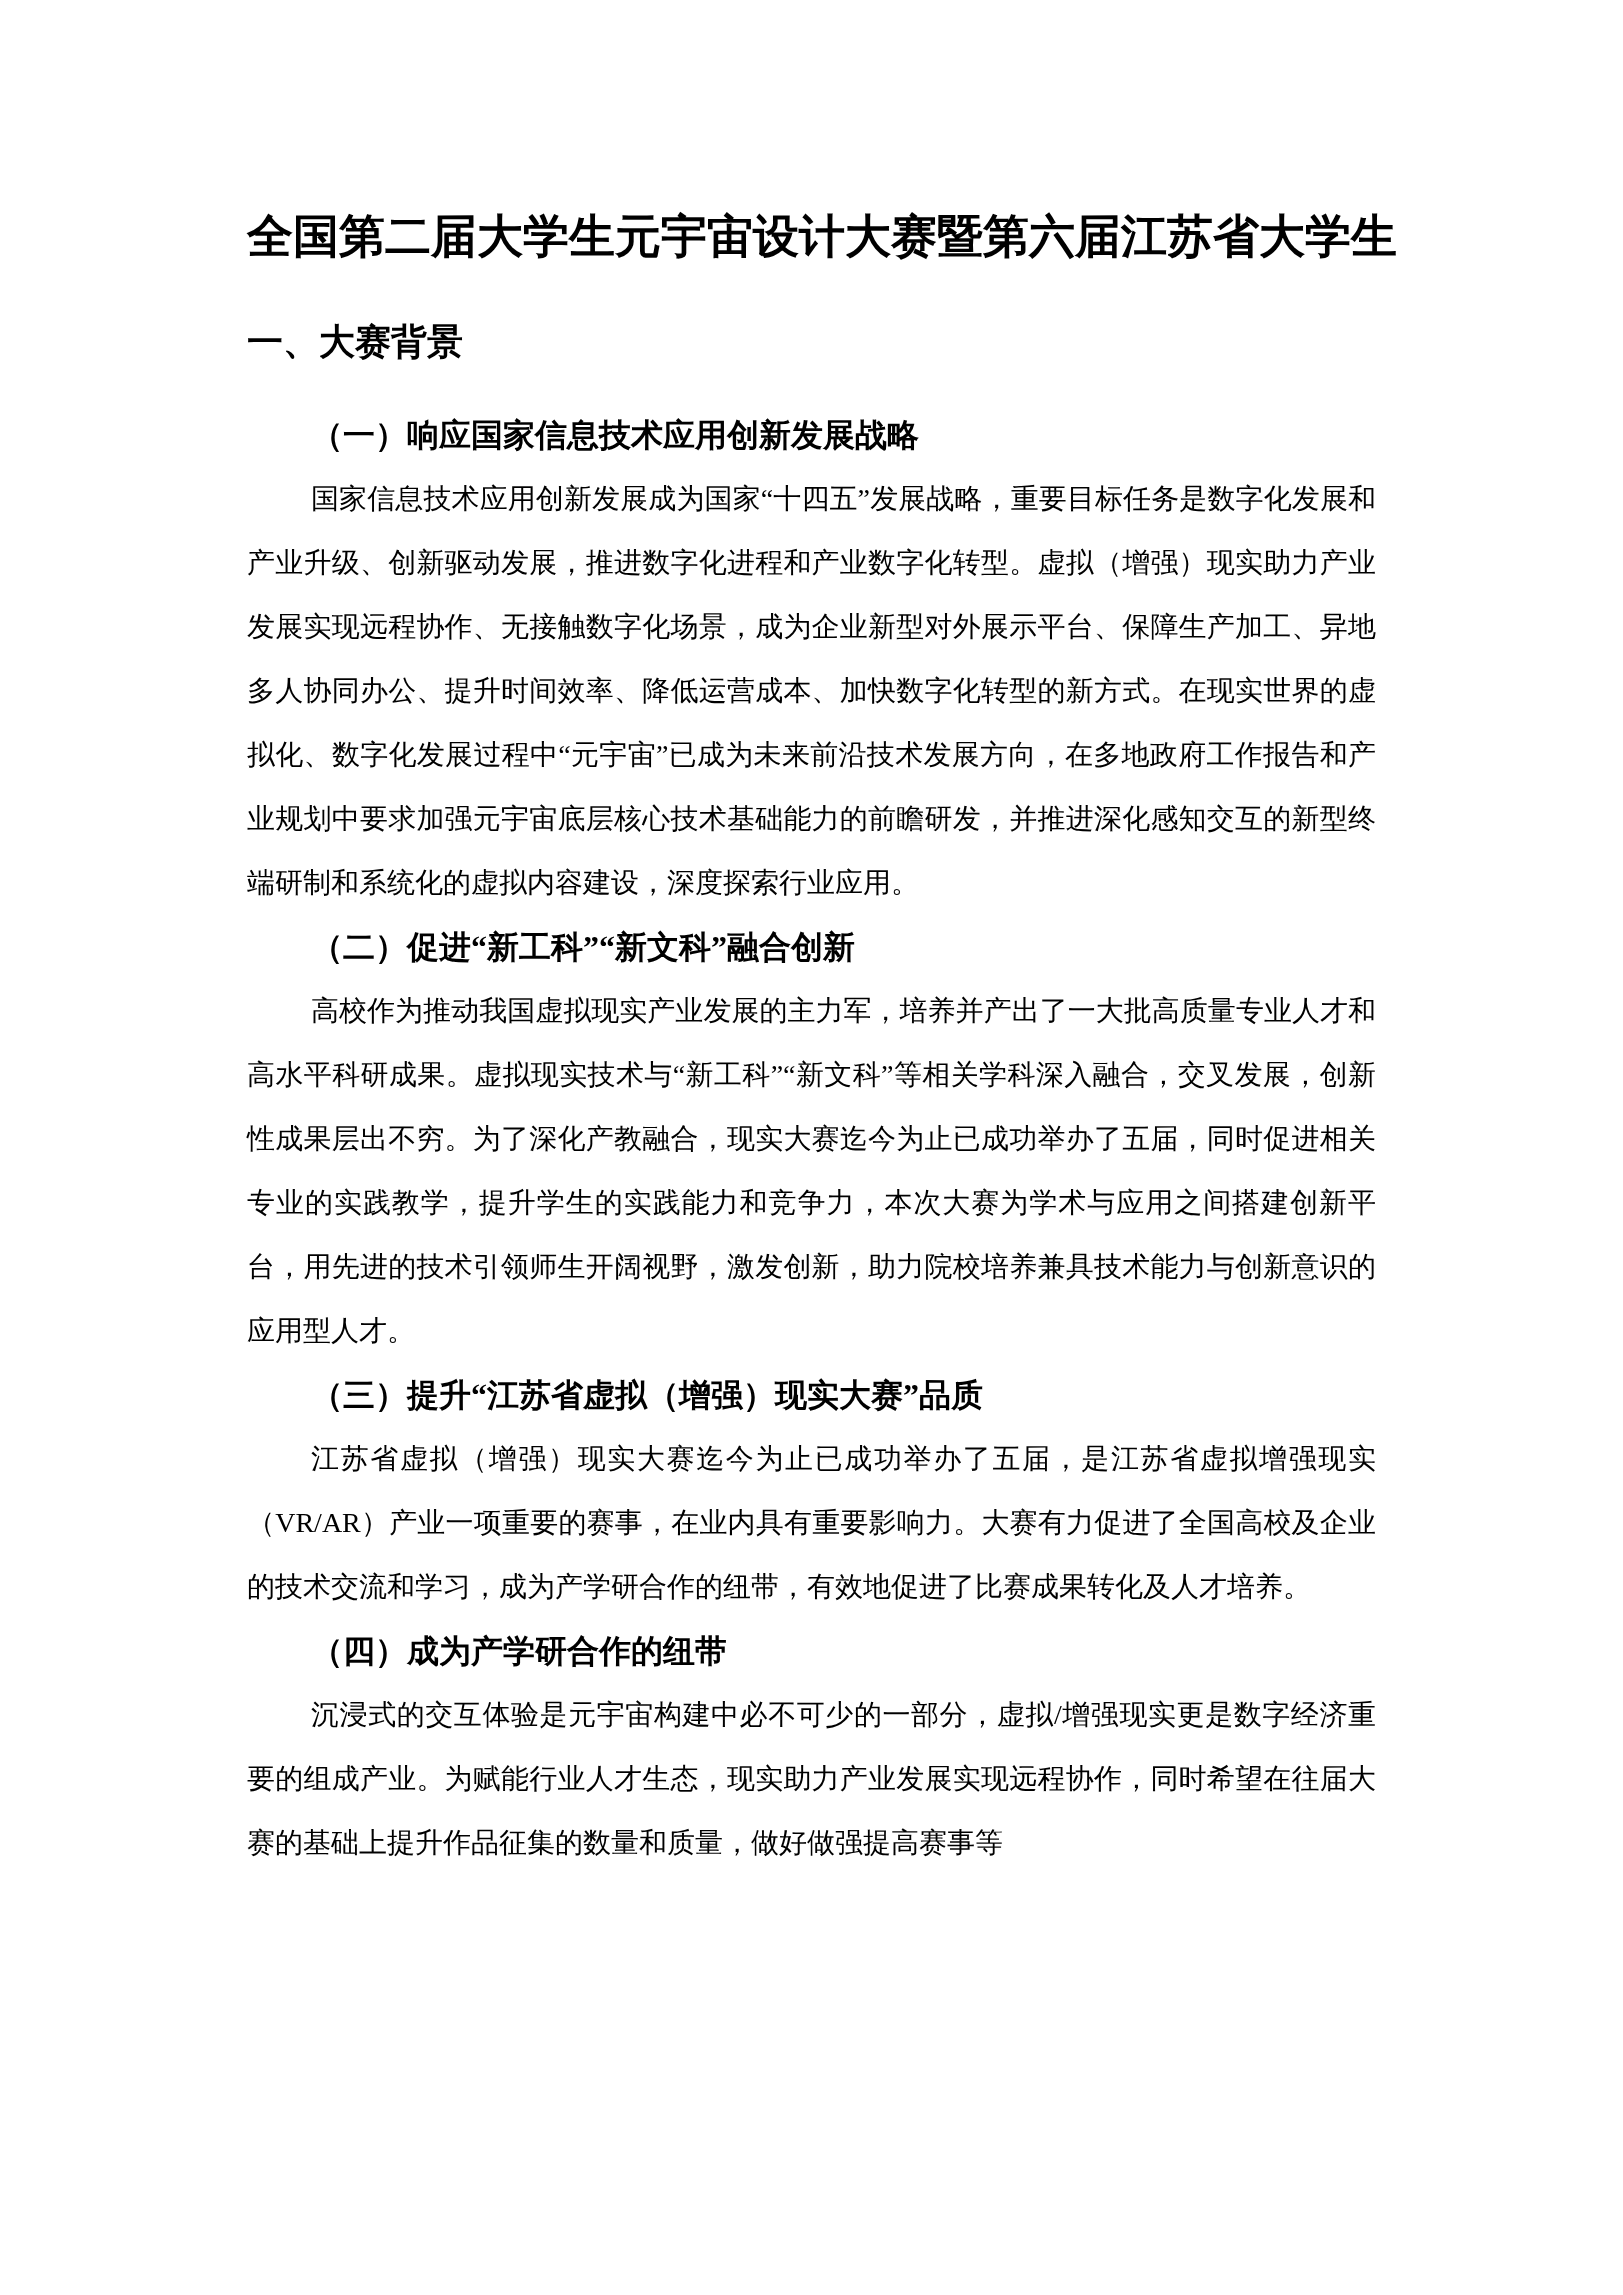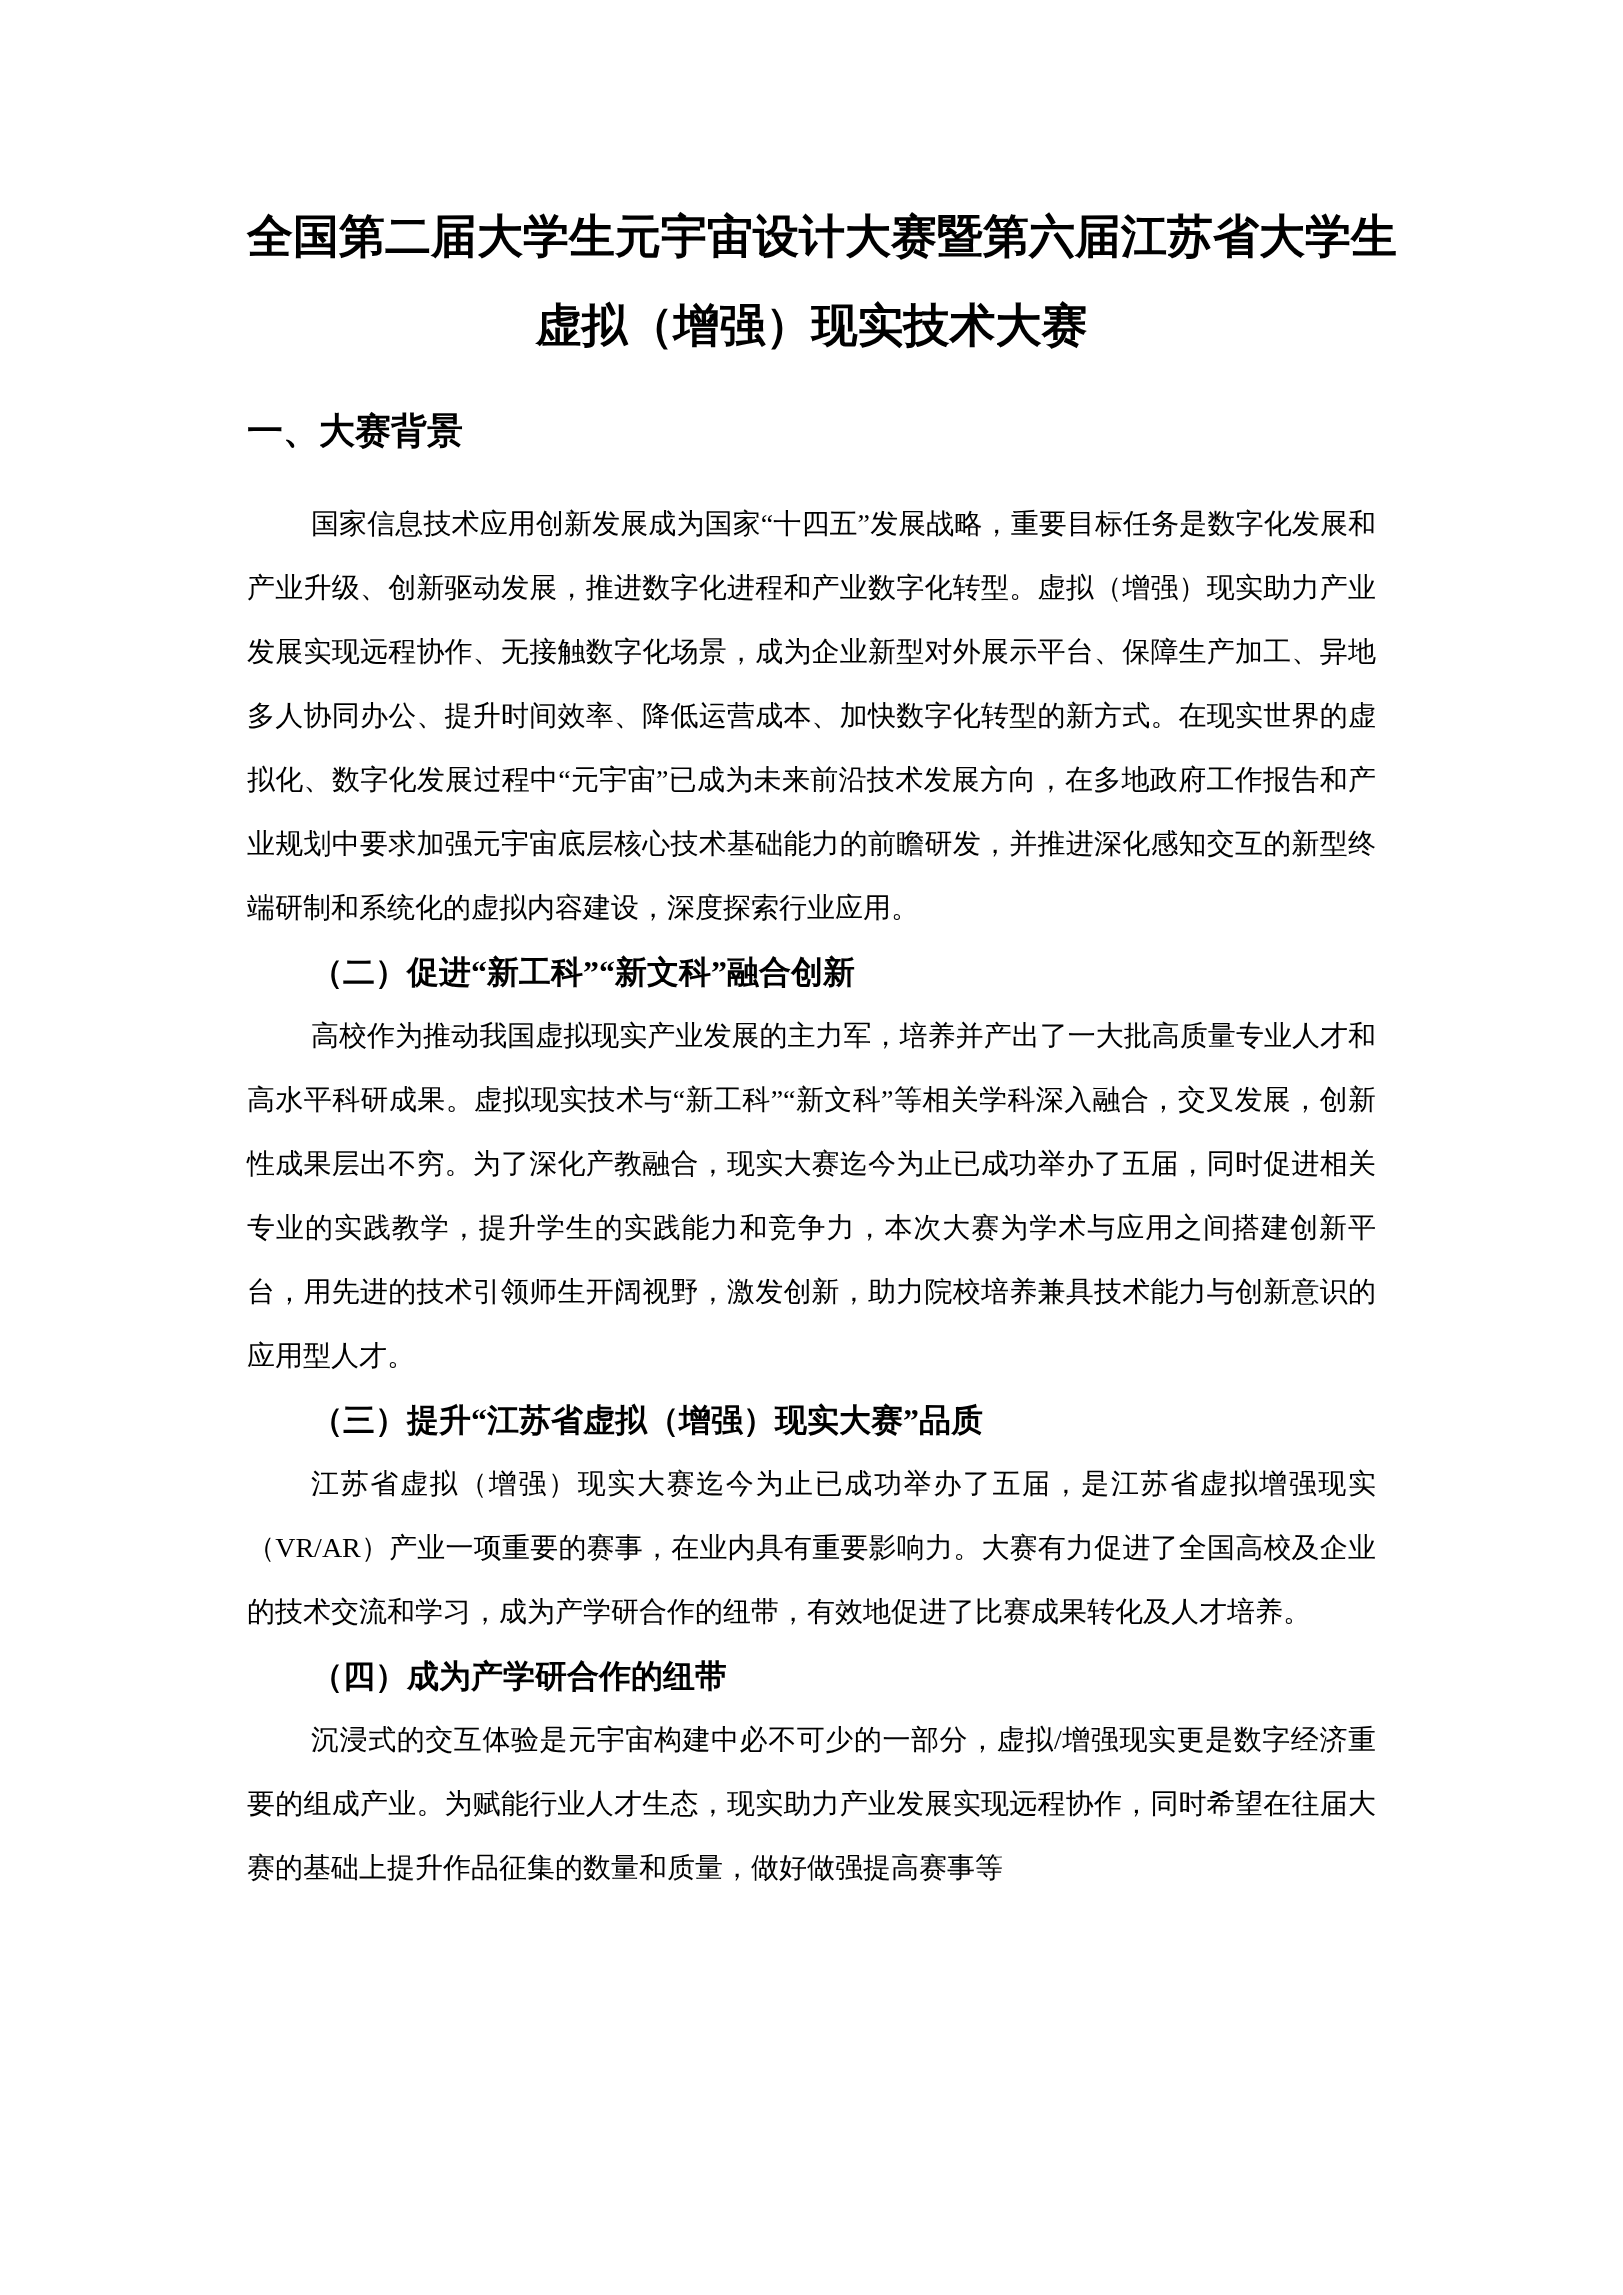--- a/index.html
+++ b/index.html
@@ -50,25 +50,25 @@
     text-indent: 64px;
   }
 </style>
 </head>
 <body>
 
 <div class="page">
 
   <div class="doc-title">
     <div class="title-line">全国第二届大学生元宇宙设计大赛暨第六届江苏省大学生</div>
-    <div class="title-line">虚拟（增强）现实技术大赛</div>
   </div>
 
   <div class="section-heading">一、大赛背景</div>
 
+  <div class="subsection-heading">（一）响应国家信息技术应用创新发展战略</div>
   <p class="para">国家信息技术应用创新发展成为国家“十四五”发展战略，重要目标任务是数字化发展和产业升级、创新驱动发展，推进数字化进程和产业数字化转型。虚拟（增强）现实助力产业发展实现远程协作、无接触数字化场景，成为企业新型对外展示平台、保障生产加工、异地多人协同办公、提升时间效率、降低运营成本、加快数字化转型的新方式。在现实世界的虚拟化、数字化发展过程中“元宇宙”已成为未来前沿技术发展方向，在多地政府工作报告和产业规划中要求加强元宇宙底层核心技术基础能力的前瞻研发，并推进深化感知交互的新型终端研制和系统化的虚拟内容建设，深度探索行业应用。</p>
 
   <div class="subsection-heading">（二）促进“新工科”“新文科”融合创新</div>
   <p class="para">高校作为推动我国虚拟现实产业发展的主力军，培养并产出了一大批高质量专业人才和高水平科研成果。虚拟现实技术与“新工科”“新文科”等相关学科深入融合，交叉发展，创新性成果层出不穷。为了深化产教融合，现实大赛迄今为止已成功举办了五届，同时促进相关专业的实践教学，提升学生的实践能力和竞争力，本次大赛为学术与应用之间搭建创新平台，用先进的技术引领师生开阔视野，激发创新，助力院校培养兼具技术能力与创新意识的应用型人才。</p>
 
   <div class="subsection-heading">（三）提升“江苏省虚拟（增强）现实大赛”品质</div>
   <p class="para">江苏省虚拟（增强）现实大赛迄今为止已成功举办了五届，是江苏省虚拟增强现实（VR/AR）产业一项重要的赛事，在业内具有重要影响力。大赛有力促进了全国高校及企业的技术交流和学习，成为产学研合作的纽带，有效地促进了比赛成果转化及人才培养。</p>
 
   <div class="subsection-heading">（四）成为产学研合作的纽带</div>
   <p class="para">沉浸式的交互体验是元宇宙构建中必不可少的一部分，虚拟/增强现实更是数字经济重要的组成产业。为赋能行业人才生态，现实助力产业发展实现远程协作，同时希望在往届大赛的基础上提升作品征集的数量和质量，做好做强提高赛事等</p>

